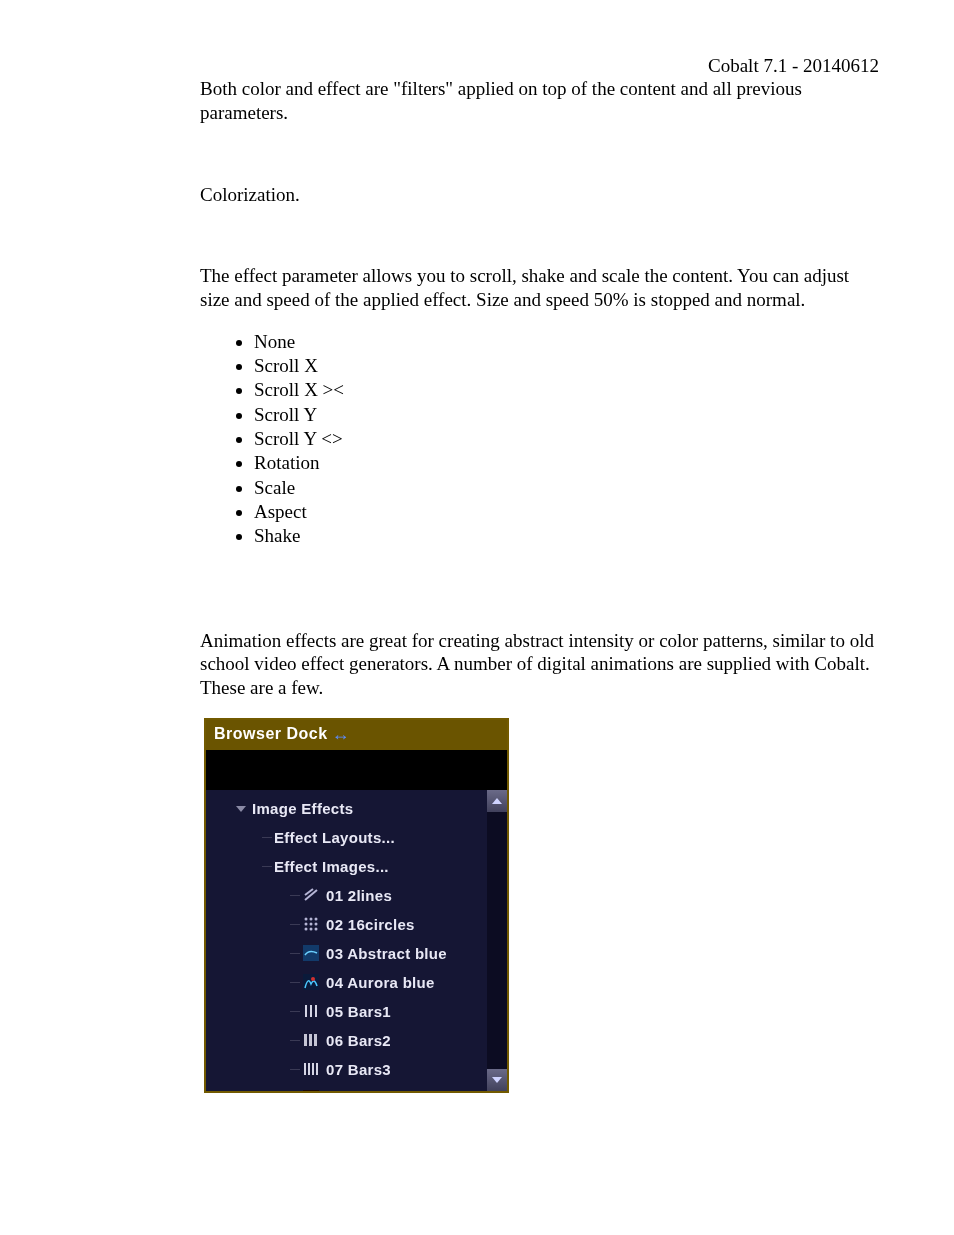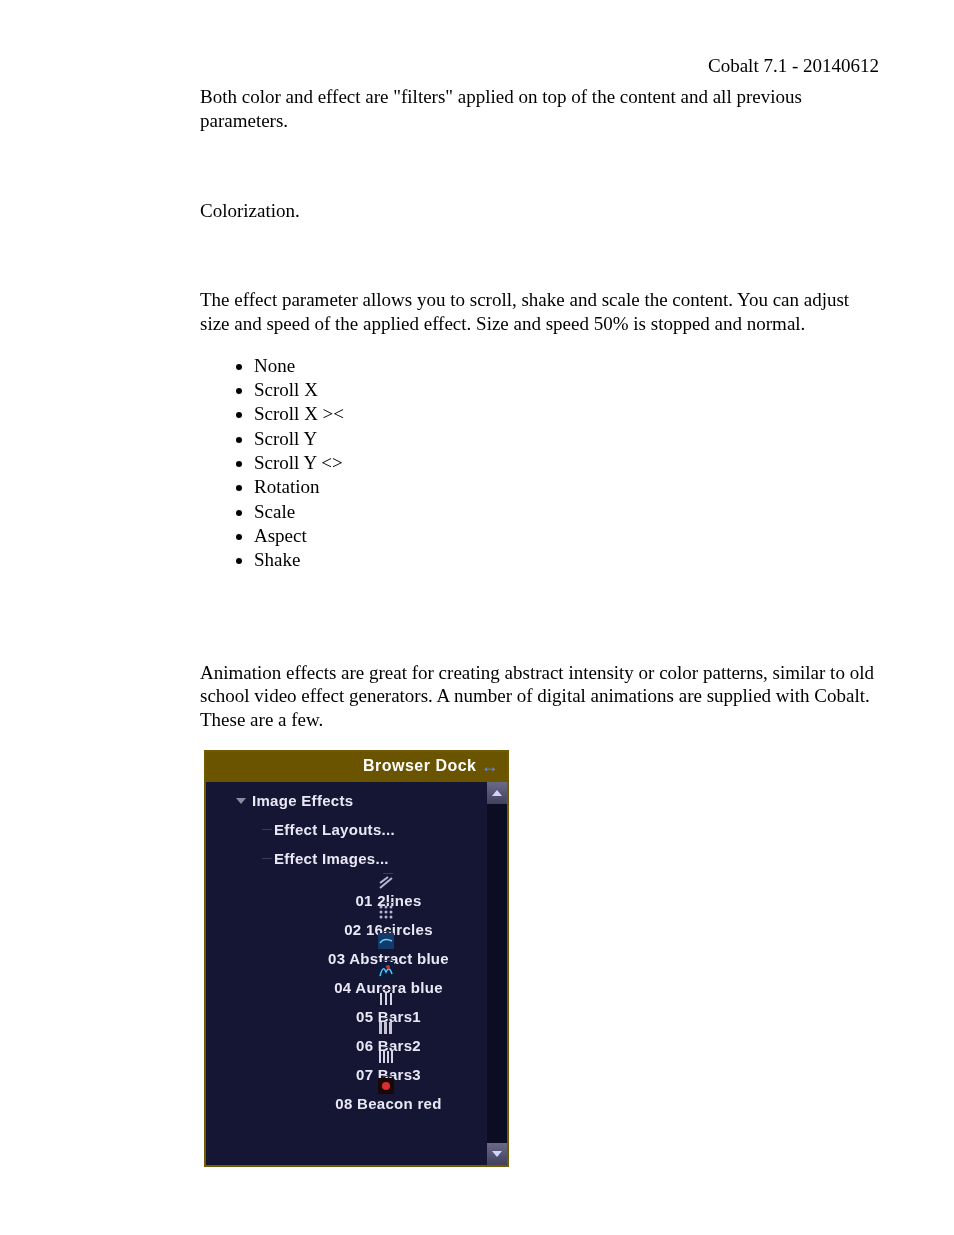--- a/index.html
+++ b/index.html
@@ -13,21 +13,21 @@
   }
   .page {
     padding: 55px 75px 40px 200px;
     box-sizing: border-box;
   }
   .header {
     text-align: right;
     font-size: 19px;
   }
   .para {
-    margin: 8px 0 18px 0;
+    margin: 0 0 18px 0;
     line-height: 1.25;
   }
   .spacer40 { height: 40px; }
   ul.effects {
     margin: 4px 0 0 0;
     padding-left: 54px;
     list-style: disc;
   }
   ul.effects li {
     padding: 0;
@@ -47,33 +47,34 @@
     display: flex;
     flex-direction: column;
   }
   .dock-title {
     background: #6a5400;
     color: #ffffff;
     font-weight: bold;
     font-size: 16px;
     padding: 4px 4px 5px 8px;
     display: flex;
-    justify-content: flex-end;
+    justify-content: flex-start;
     align-items: center;
     letter-spacing: 0.5px;
   }
   .dock-title .resize {
     color: #5c8cff;
     font-weight: bold;
     font-size: 18px;
     padding: 0 4px;
   }
   .dock-body {
     display: flex;
-    height: 383px;
+    height: 301px;
+    margin-top: 40px;
   }
   .dock-tree {
     flex: 1;
     background: #151634;
     padding: 4px 0 0 0;
     overflow: hidden;
   }
   .scrollbar {
     width: 20px;
     background: #0c0c22;
@@ -97,21 +98,21 @@
     box-sizing: border-box;
     position: relative;
   }
   .row.selected {
     background: #b08900;
     color: #000;
   }
   .row.selected .label { color: #000; font-weight: bold; }
   .indent1 { padding-left: 28px; }
   .indent2 { padding-left: 56px; }
-  .indent3 { padding-left: 84px; flex-direction: column; }
+  .indent3 { padding-left: 84px; }
   .tw {
     display: inline-block;
     width: 14px;
     text-align: center;
     color: #8a8aa5;
     margin-right: 4px;
     font-size: 11px;
   }
   .tw svg { vertical-align: middle; }
   .thumb {

